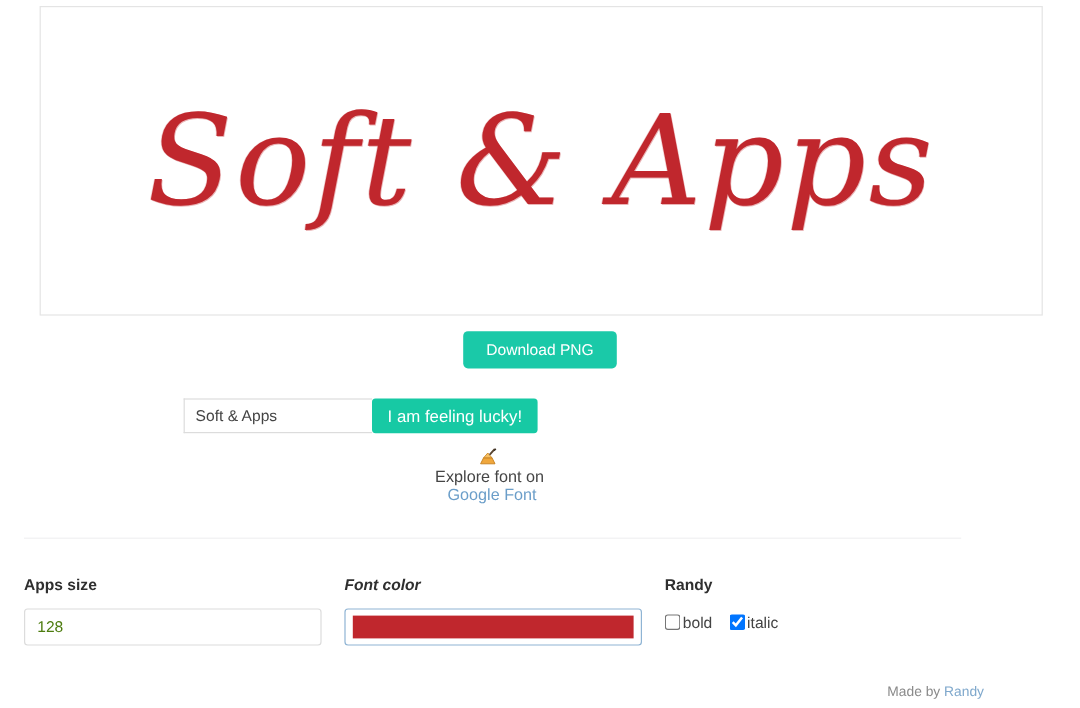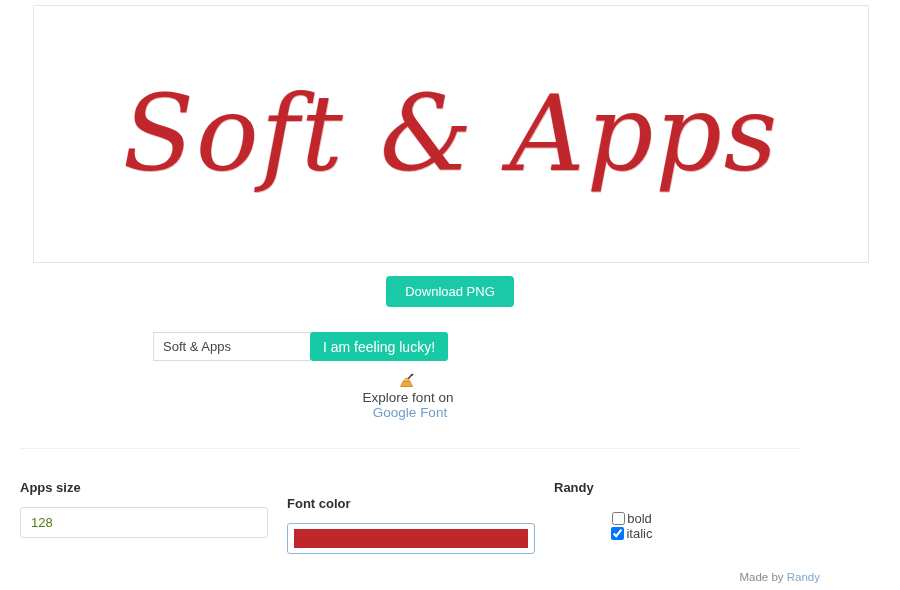--- a/index.html
+++ b/index.html
@@ -187,21 +187,21 @@
     width: 900px;
     height: 60px;
   }
   .ctrl-label {
     font-family: "Liberation Sans", sans-serif;
     font-size: 13px;
     font-weight: bold;
     color: #2f2f2f;
   }
   .group-size  { position: absolute; left: 20px;  top: 0; width: 248px; }
-  .group-color { position: absolute; left: 287px; top: 16px; width: 248px; }
+  .group-color { position: absolute; left: 287px; top: 0; width: 248px; font-style: italic; }
   .group-style { position: absolute; left: 554px; top: 0; width: 170px; }
 
   .size-input {
     margin-top: 12px;
     width: 248px;
     height: 31px;
     border: 1px solid #dcdcdc;
     border-radius: 3px;
     background: #fff;
     font-family: "Liberation Sans", sans-serif;
@@ -226,21 +226,20 @@
     width: 100%;
     height: 100%;
     background: #c0272d;
   }
   .style-boxes {
     margin-top: 16px;
     display: flex;
     align-items: center;
     font-size: 13px;
     color: #444;
-    flex-direction: column;
   }
   .chk-group {
     display: flex;
     align-items: center;
     margin-right: 14px;
     cursor: pointer;
   }
   .chk-group input[type="checkbox"] {
     margin: 0 2px 0 0;
     width: 13px;

